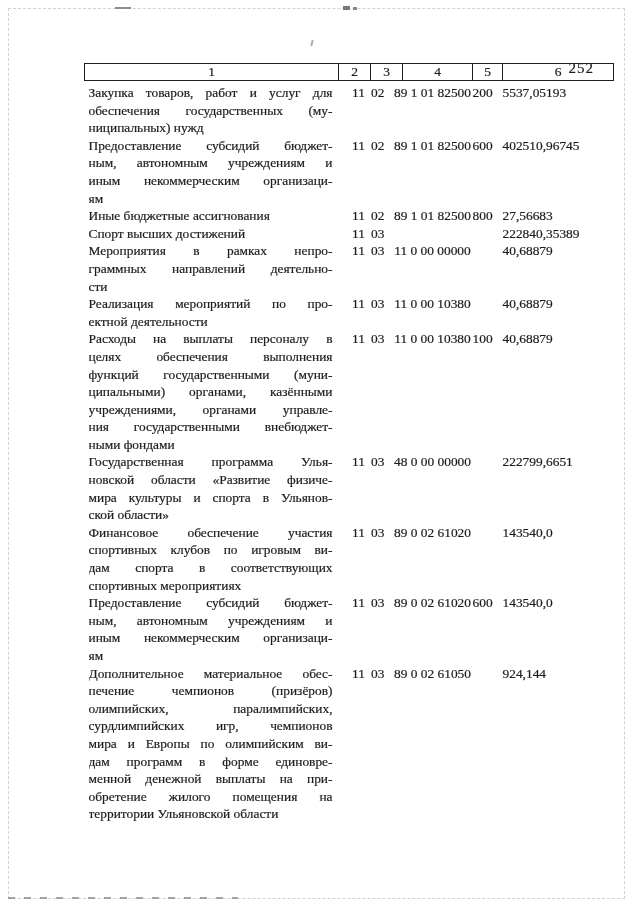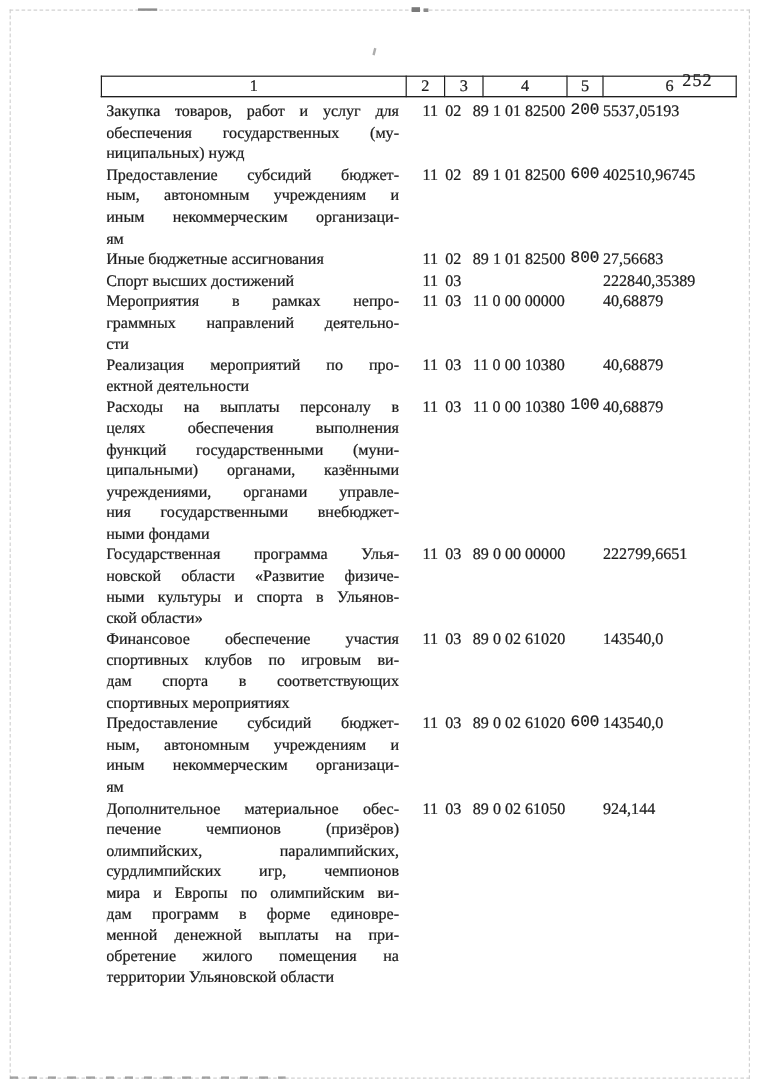--- a/index.html
+++ b/index.html
@@ -72,21 +72,21 @@
     padding: 0;
     vertical-align: top;
     font-size: 13.4px;
     line-height: 17.6px;
   }
   tbody tr:first-child > td { padding-top: 3px; }
   td.c1 { padding-left: 4px; padding-right: 6px; }
   td.c2 { text-align: center; white-space: nowrap; padding-left: 8px; }
   td.c3 { text-align: right; white-space: nowrap; padding-right: 18px; margin-left: 10px; }
   td.c4 { text-align: center; text-indent: -10px; white-space: nowrap; }
-  td.c5 { text-align: center; white-space: nowrap; font-family: Liberation Mono, monospace; }
+  td.c5 { white-space: nowrap; }
   td.c6 { text-align: left; white-space: nowrap; }
   .jline {
     height: 17.6px;
     overflow: hidden;
     text-align: justify;
     text-align-last: justify;
   }
   .jline.lastline {
     text-align: right;
     text-align-last: left;
@@ -212,26 +212,26 @@
     <td class="c3">03</td>
     <td class="c4">11 0 00 10380</td>
     <td class="c5">100</td>
     <td class="c6">40,68879</td>
   </tr>
 
   <tr>
     <td class="c1">
           <div class="jline">Государственная программа Улья-</div>
           <div class="jline">новской области «Развитие физиче-</div>
-          <div class="jline">ными культуры и спорта в Ульянов-</div>
+          <div class="jline">мира культуры и спорта в Ульянов-</div>
           <div class="jline lastline">ской области»</div>
         </td>
     <td class="c2">11</td>
     <td class="c3">03</td>
-    <td class="c4">89 0 00 00000</td>
+    <td class="c4">48 0 00 00000</td>
     <td class="c5"></td>
     <td class="c6">222799,6651</td>
   </tr>
 
 
   <tr>
     <td class="c1">
           <div class="jline">Финансовое обеспечение участия</div>
           <div class="jline">спортивных клубов по игровым ви-</div>
           <div class="jline">дам спорта в соответствующих</div>

